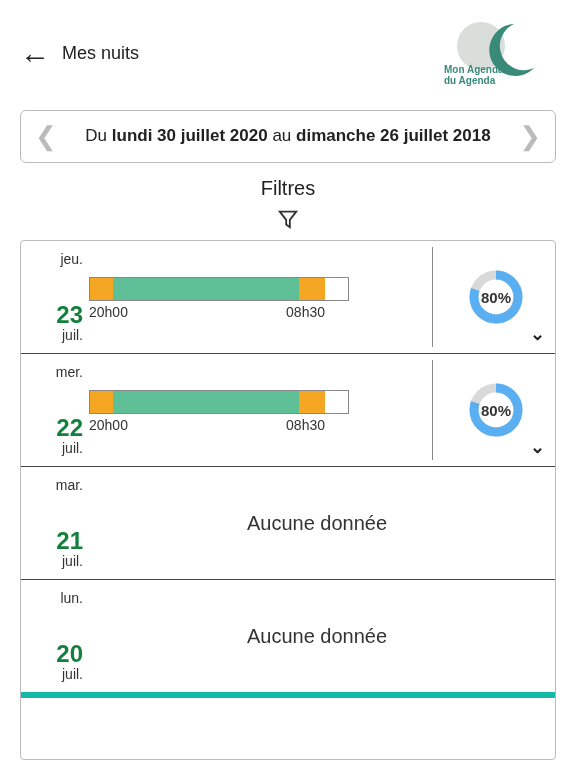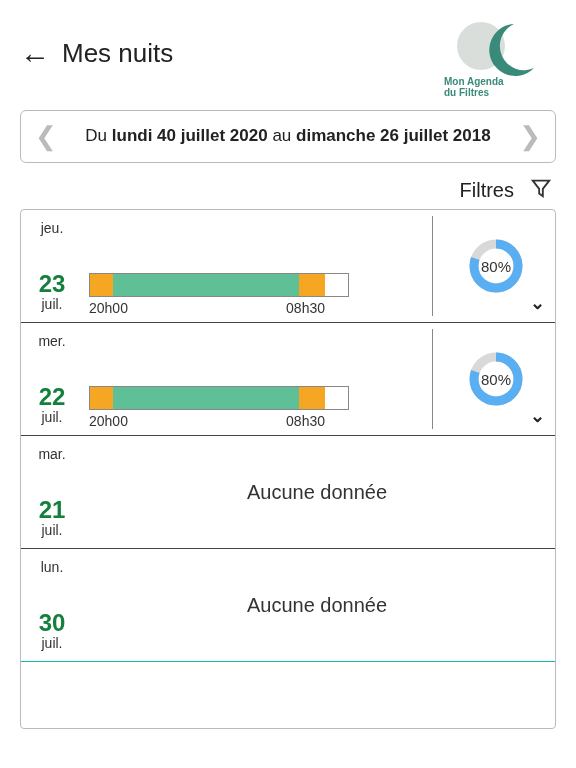--- a/index.html
+++ b/index.html
@@ -1,77 +1,77 @@
 <!DOCTYPE html>
 <html><head>
 <meta charset="utf-8">
 <style>
   * { box-sizing: border-box; margin: 0; padding: 0; }
   html, body { width: 576px; height: 768px; font-family: Arial, Helvetica, sans-serif; background:#fff; color:#222; }
   .header { display:flex; align-items:center; justify-content:space-between; padding:18px 20px 10px 20px; }
   .header-left { display:flex; align-items:center; gap:12px; }
   .back-arrow { font-size:30px; line-height:1; cursor:pointer; }
-  .page-title { font-size:26px; font-weight:400; }
+  .page-title { font-size:18px; font-weight:400; }
   .logo { width:120px; height:70px; position:relative; }
   .logo svg { width:100%; height:100%; }
-  .logo-text { position:absolute; left:8px; top:58px; font-size:10px; font-weight:700; color:#3a8a7a; line-height:1.1; }
+  .logo-text { position:absolute; left:8px; top:46px; font-size:10px; font-weight:700; color:#3a8a7a; line-height:1.1; }
   .date-nav { margin:12px 20px 10px 20px; border:1px solid #bbb; border-radius:6px; padding:10px 14px; display:flex; align-items:center; gap:10px; }
   .chev { font-size:26px; color:#bbb; cursor:pointer; user-select:none; }
   .date-range { flex:1; text-align:center; font-size:17px; line-height:1.3; }
   .date-range .prefix, .date-range .mid { font-weight:400; }
   .date-range .d1, .date-range .d2 { font-weight:700; }
-  .filters-bar { display:flex; justify-content:flex-end; align-items:center; gap:16px; padding:4px 24px 6px 24px; }
+  .filters-bar { display:flex; justify-content:flex-end; align-items:center; gap:8px; padding:4px 24px 6px 24px;flex-direction:column; }
   .filters-label { font-size:20px; }
   .filter-icon svg { width:22px; height:22px; }
   .list { margin:0 20px 20px 20px; border:1px solid #bbb; border-radius:4px; min-height:520px; }
   .row { display:flex; align-items:stretch; border-bottom:1px solid #444; padding:6px 4px 6px 0; }
-  .row:last-of-type { border-bottom:1px solid #14b8a6; }
-  .date-cell { width:62px; display:flex; flex-direction:column; align-items:center; justify-content:center; padding:4px 0; }
+  .row:last-of-type { border-bottom:6px solid #14b8a6; }
+  .date-cell { width:62px; display:flex; flex-direction:column; align-items:flex-end; justify-content:center; padding:4px 0; }
   .dow { font-size:14px; color:#333; }
   .dnum { font-size:24px; font-weight:700; color:#15803d; line-height:1;margin-top:36px; }
   .mon { font-size:14px; color:#333; }
-  .content-cell { flex:1; display:flex; flex-direction:column; justify-content:flex-end; padding:2px 6px 0 6px; position:relative; }
+  .content-cell { flex:1; display:flex; flex-direction:column; justify-content:center; padding:2px 6px 0 6px; position:relative; }
   .timeline { position:relative; height:24px; width:260px; border:1px solid #888; background:#fff; }
   .seg { position:absolute; top:0; bottom:0; }
   .seg.orange { background:#f5a623; }
   .seg.green { background:#5fbf97; }
   .time-labels { width:260px; display:flex; justify-content:space-between; font-size:14px; color:#333; margin-top:3px; }
   .time-labels span:last-child { padding-right:24px;margin-left:20px; }
   .divider-right { border-right:1px solid #888; margin-right:8px; }
   .right-cell { width:110px; display:flex; align-items:center; justify-content:center; gap:6px; position:relative; }
   .donut { width:58px; height:58px; position:relative; }
   .donut svg { width:100%; height:100%; transform:rotate(-90deg); }
-  .donut-label { position:absolute; top:0; left:0; right:0; bottom:0; display:flex; align-items:center; justify-content:center; font-size:15px; font-weight:400; color:#333; }
+  .donut-label { position:absolute; top:0; left:0; right:0; bottom:0; display:flex; align-items:center; justify-content:center; font-size:15px; font-weight:700; color:#333; }
   .expand-chevron { position:absolute; right:6px; bottom:2px; font-size:18px; font-weight:700; cursor:pointer; }
   .nodata { flex:1; display:flex; align-items:center; justify-content:center; font-size:20px; color:#333;text-align:center; }
 </style>
 </head>
 <body>
 
 <div class="header">
   <div class="header-left">
     <span class="back-arrow">←</span>
     <span class="page-title">Mes nuits</span>
   </div>
   <div class="logo">
     <svg viewBox="0 0 120 70">
       <circle cx="45" cy="28" r="24" fill="#d9dedb"></circle>
       <path d="M78 6 a26 26 0 1 0 20 44 a20 20 0 0 1 -20 -44 z" fill="#3a8a7a"></path>
     </svg>
     <div class="logo-text">
       <div>Mon Agenda</div>
-      <div>du Filtres</div>
+      <div>du Agenda</div>
     </div>
   </div>
 </div>
 
 <div class="date-nav">
   <span class="chev">❮</span>
   <div class="date-range">
-    <span class="prefix">Du </span><span class="d1">lundi 40 juillet 2020</span><span class="mid"> au </span><span class="d2">dimanche 26 juillet 2018</span>
+    <span class="prefix">Du </span><span class="d1">lundi 30 juillet 2020</span><span class="mid"> au </span><span class="d2">dimanche 26 juillet 2018</span>
   </div>
   <span class="chev">❯</span>
 </div>
 
 <div class="filters-bar">
   <span class="filters-label">Filtres</span>
   <span class="filter-icon">
     <svg viewBox="0 0 24 24" fill="none" stroke="#333" stroke-width="2">
       <path d="M3 4 H21 L14 13 V21 L10 18 V13 Z"></path>
     </svg>
@@ -133,18 +133,18 @@
       <div class="date-cell">
         <span class="dow">mar.</span>
         <span class="dnum">21</span>
         <span class="mon">juil.</span>
       </div>
       <div class="nodata">Aucune donnée</div>
     </div>
     <div class="row">
       <div class="date-cell">
         <span class="dow">lun.</span>
-        <span class="dnum">30</span>
+        <span class="dnum">20</span>
         <span class="mon">juil.</span>
       </div>
       <div class="nodata">Aucune donnée</div>
     </div>
   </div>
 
 </body></html>

